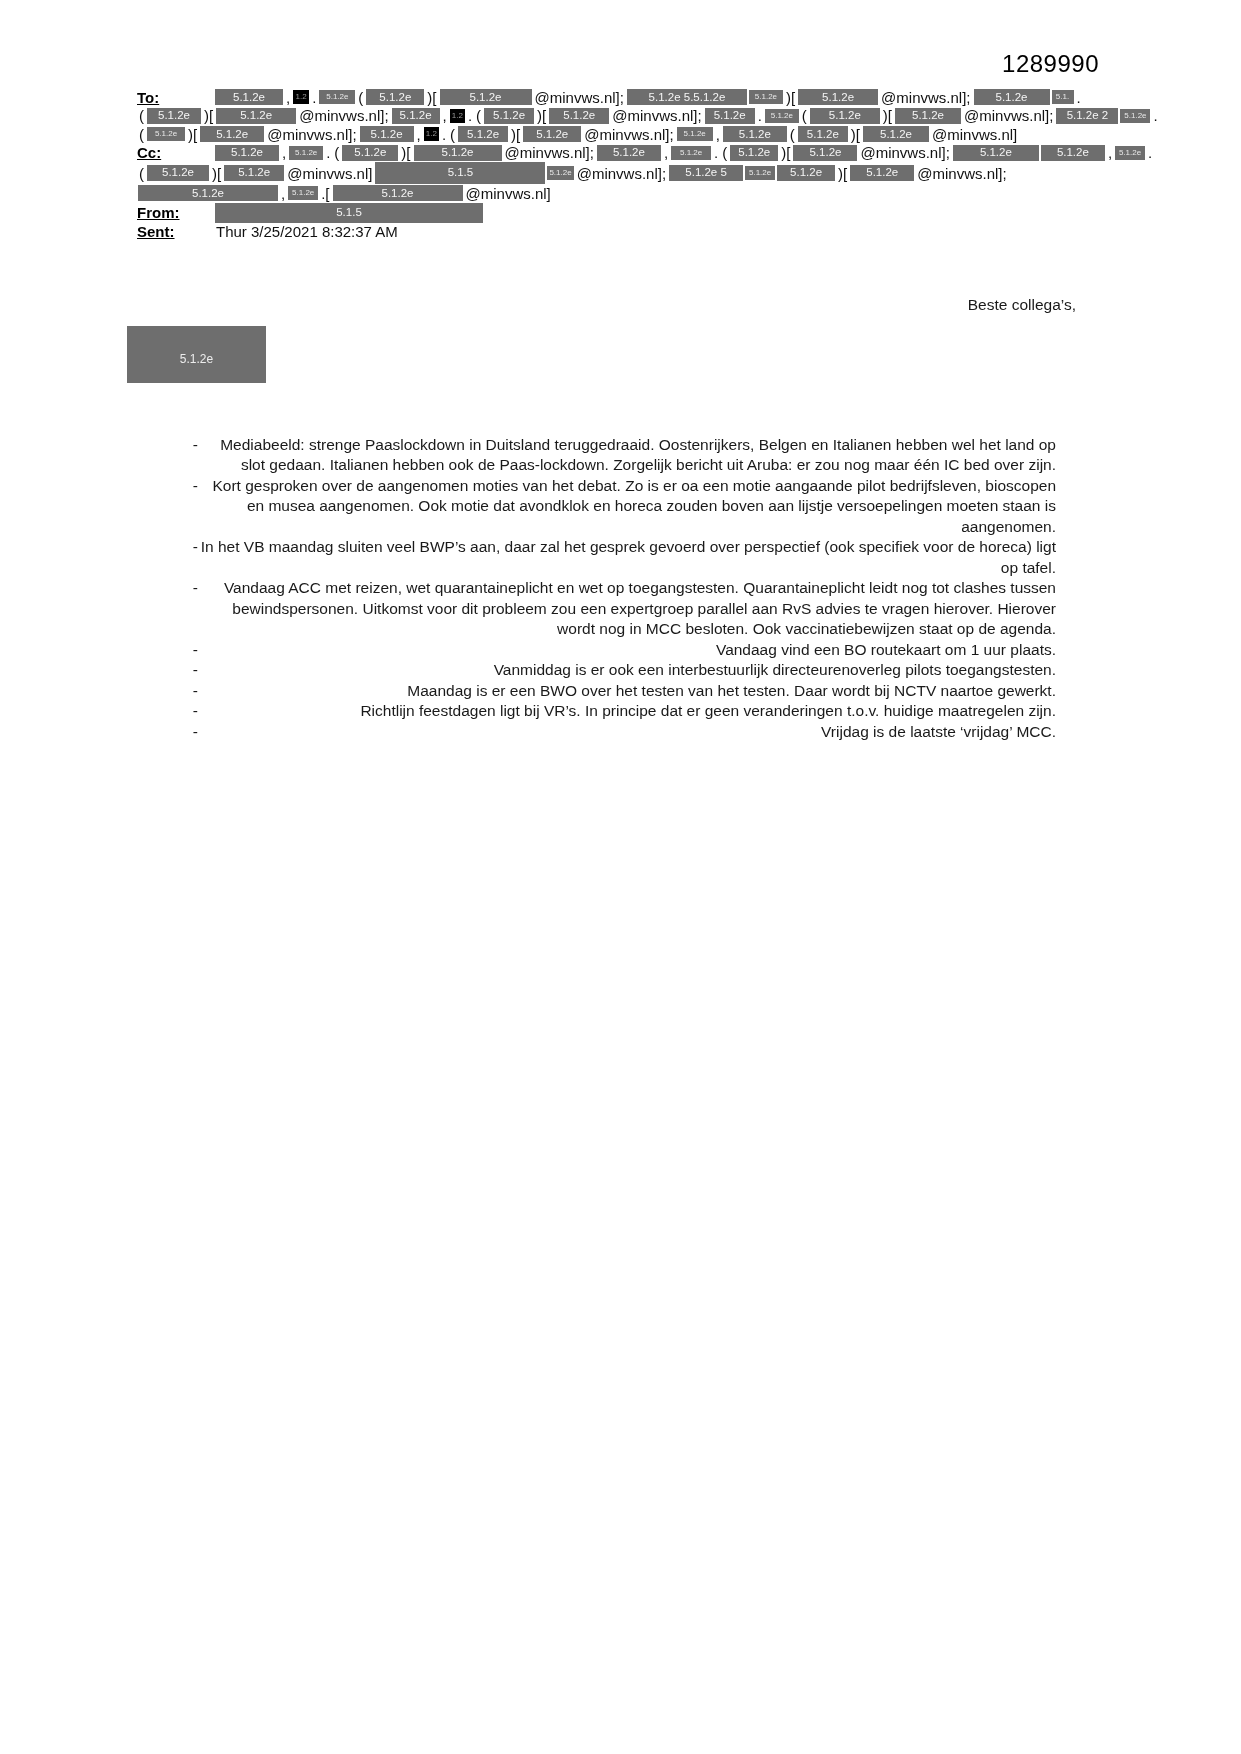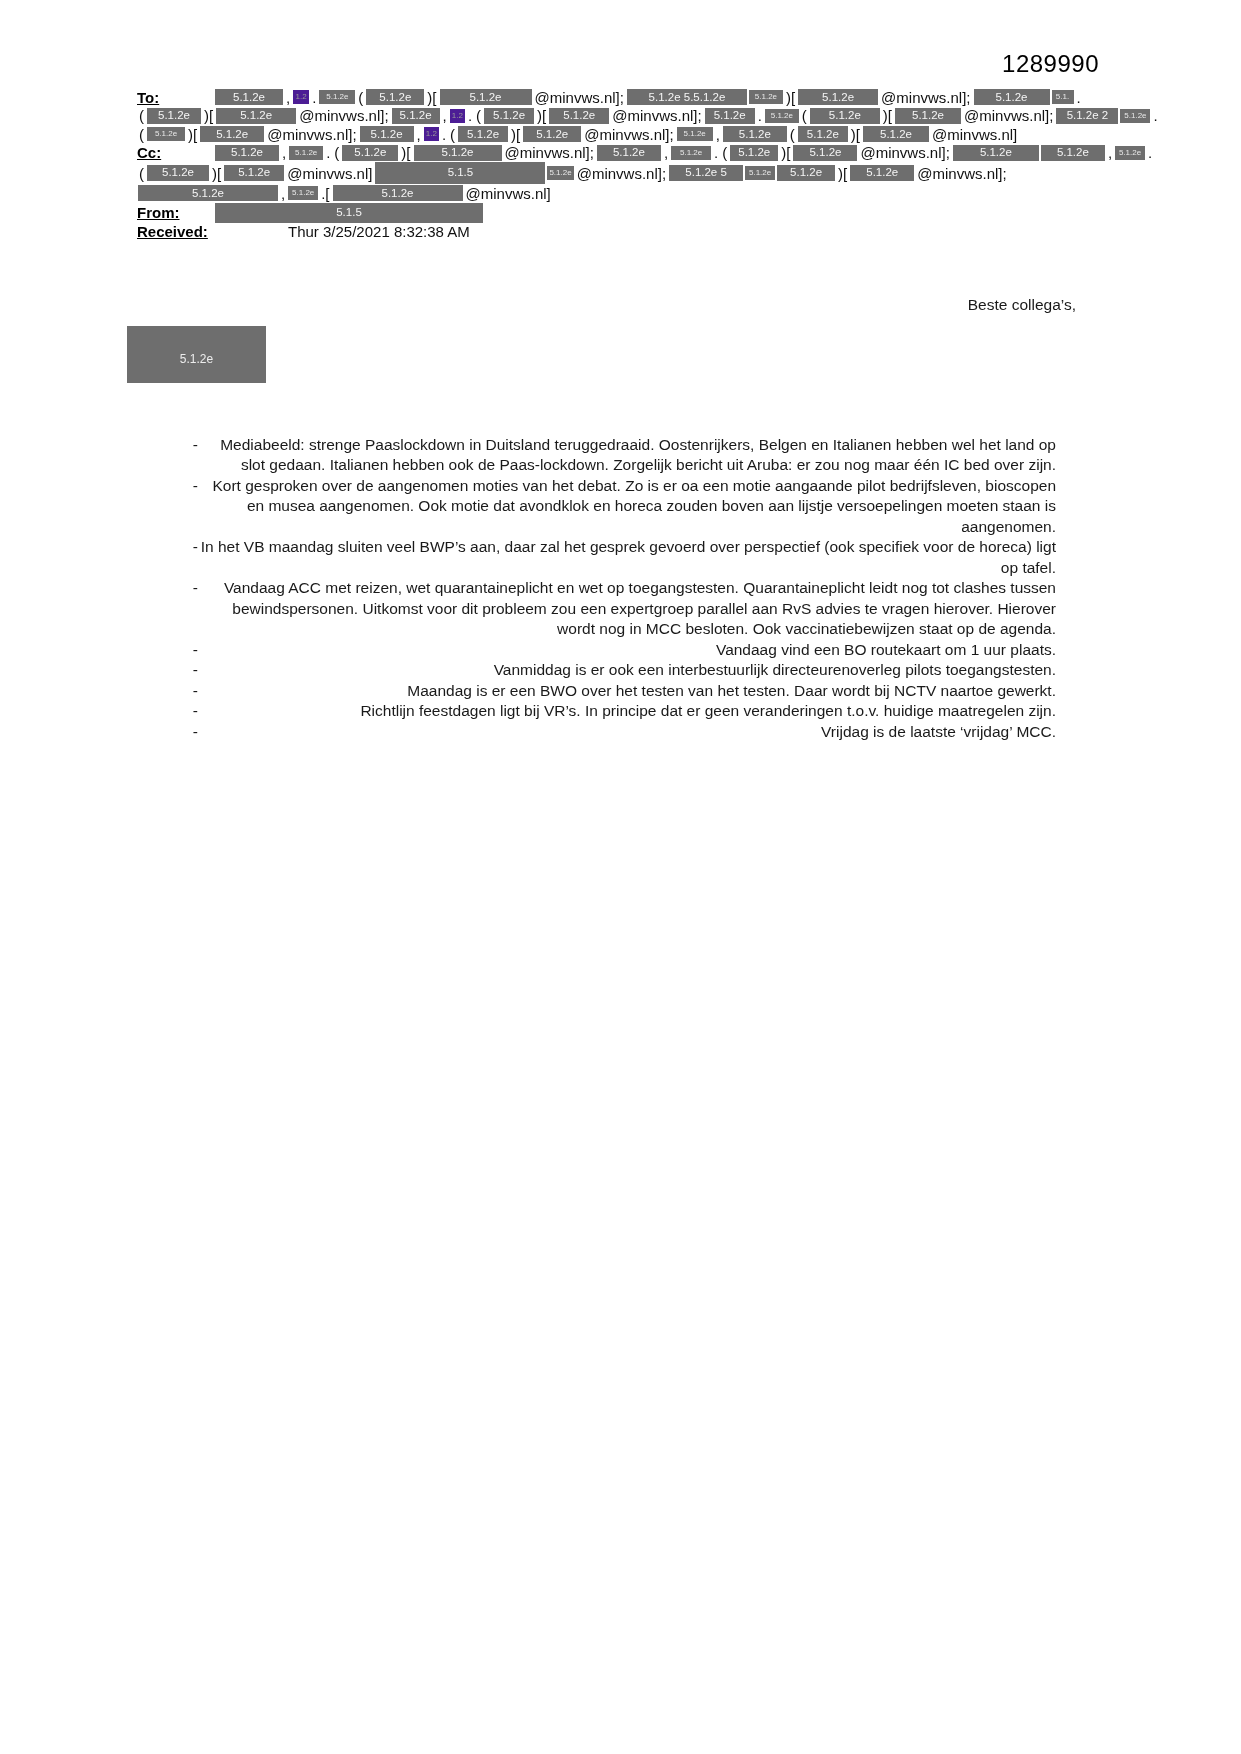--- a/index.html
+++ b/index.html
@@ -19,21 +19,21 @@
   .hrow{display:flex;align-items:center;min-height:18.5px;white-space:nowrap;}
   .hlabel{font-weight:bold;flex:0 0 77px;color:#000;text-decoration:underline;}
   .hlabel.empty{flex:0 0 0;}
   .hcontent{display:inline-flex;align-items:center;}
   .htext{padding:0 2px;}
   .redact{display:inline-flex;align-items:center;justify-content:center;
           background:var(--redaction-bg);color:var(--redaction-text);
           font-size:11.5px;height:16px;padding:0 5px;box-sizing:border-box;
           margin:0 1px;line-height:1;}
   .redact.sm{font-size:8px;height:14px;padding:0 2px;color:#e9e9e9;}
-  .redact.lt{background:#4c1d95;color:#9a9a9a;font-size:8px;height:14px;padding:0 2px;}
+  .redact.lt{background:#000000;color:#9a9a9a;font-size:8px;height:14px;padding:0 2px;}
 
   
   .email-body{position:absolute;top:287px;left:97px;width:935px;font-size:15.5px;line-height:20.5px;color:var(--text);text-align:right;}
   .greeting{margin:8px 0 0 0;}
   .intro{margin:18px 0 0 2px;white-space:nowrap;}
   .closing{margin:25px 0 0 -11px;}
   .sig-redact{margin:10px 0 0 -14px;width:139px;height:57px;background:var(--redaction-bg);
               color:#ededed;font-size:12px;display:flex;align-items:center;justify-content:center;
               padding-top:10px;box-sizing:border-box;}
   .bullets{list-style:none;margin:52px 0 0 0;padding:0 0 0 28px;}
@@ -187,23 +187,23 @@
           <span class="htext">@minvws.nl]</span>
         </span>
       </div>
       <div class="hrow">
         <span class="hlabel">From:</span>
         <span class="hcontent">
           <span class="redact" style="min-width: 268px; height: 20px;">5.1.5</span>
         </span>
       </div>
       <div class="hrow">
-        <span class="hlabel">Received:</span>
-        <span class="hcontent" style="padding-left: 72px;">
-          <span class="htext">Thur 3/25/2021 8:32:38 AM</span>
+        <span class="hlabel">Sent:</span>
+        <span class="hcontent">
+          <span class="htext">Thur 3/25/2021 8:32:37 AM</span>
         </span>
       </div>
     </div>
 
   <div class="email-body">
     <p class="greeting">Beste collega’s,</p>
     <div class="sig-redact">5.1.2e</div>
     <ul class="bullets" id="bullet-list">
         <li>
           <span class="marker">-</span>

